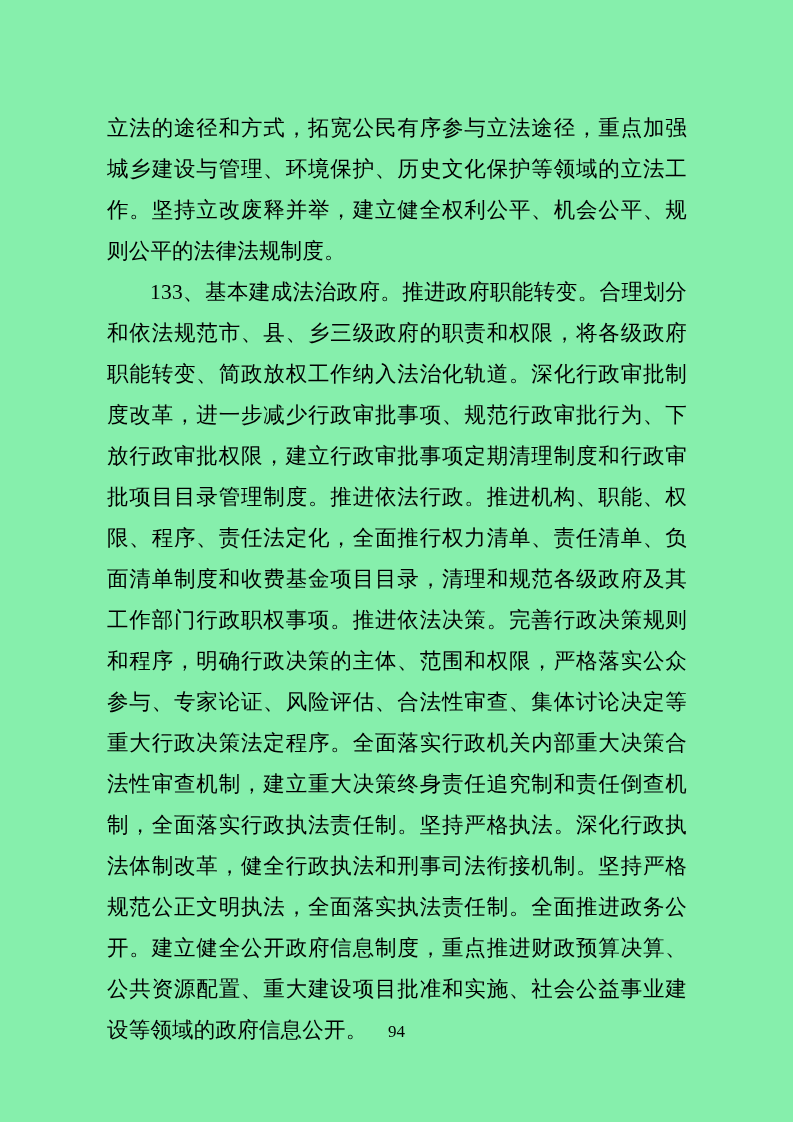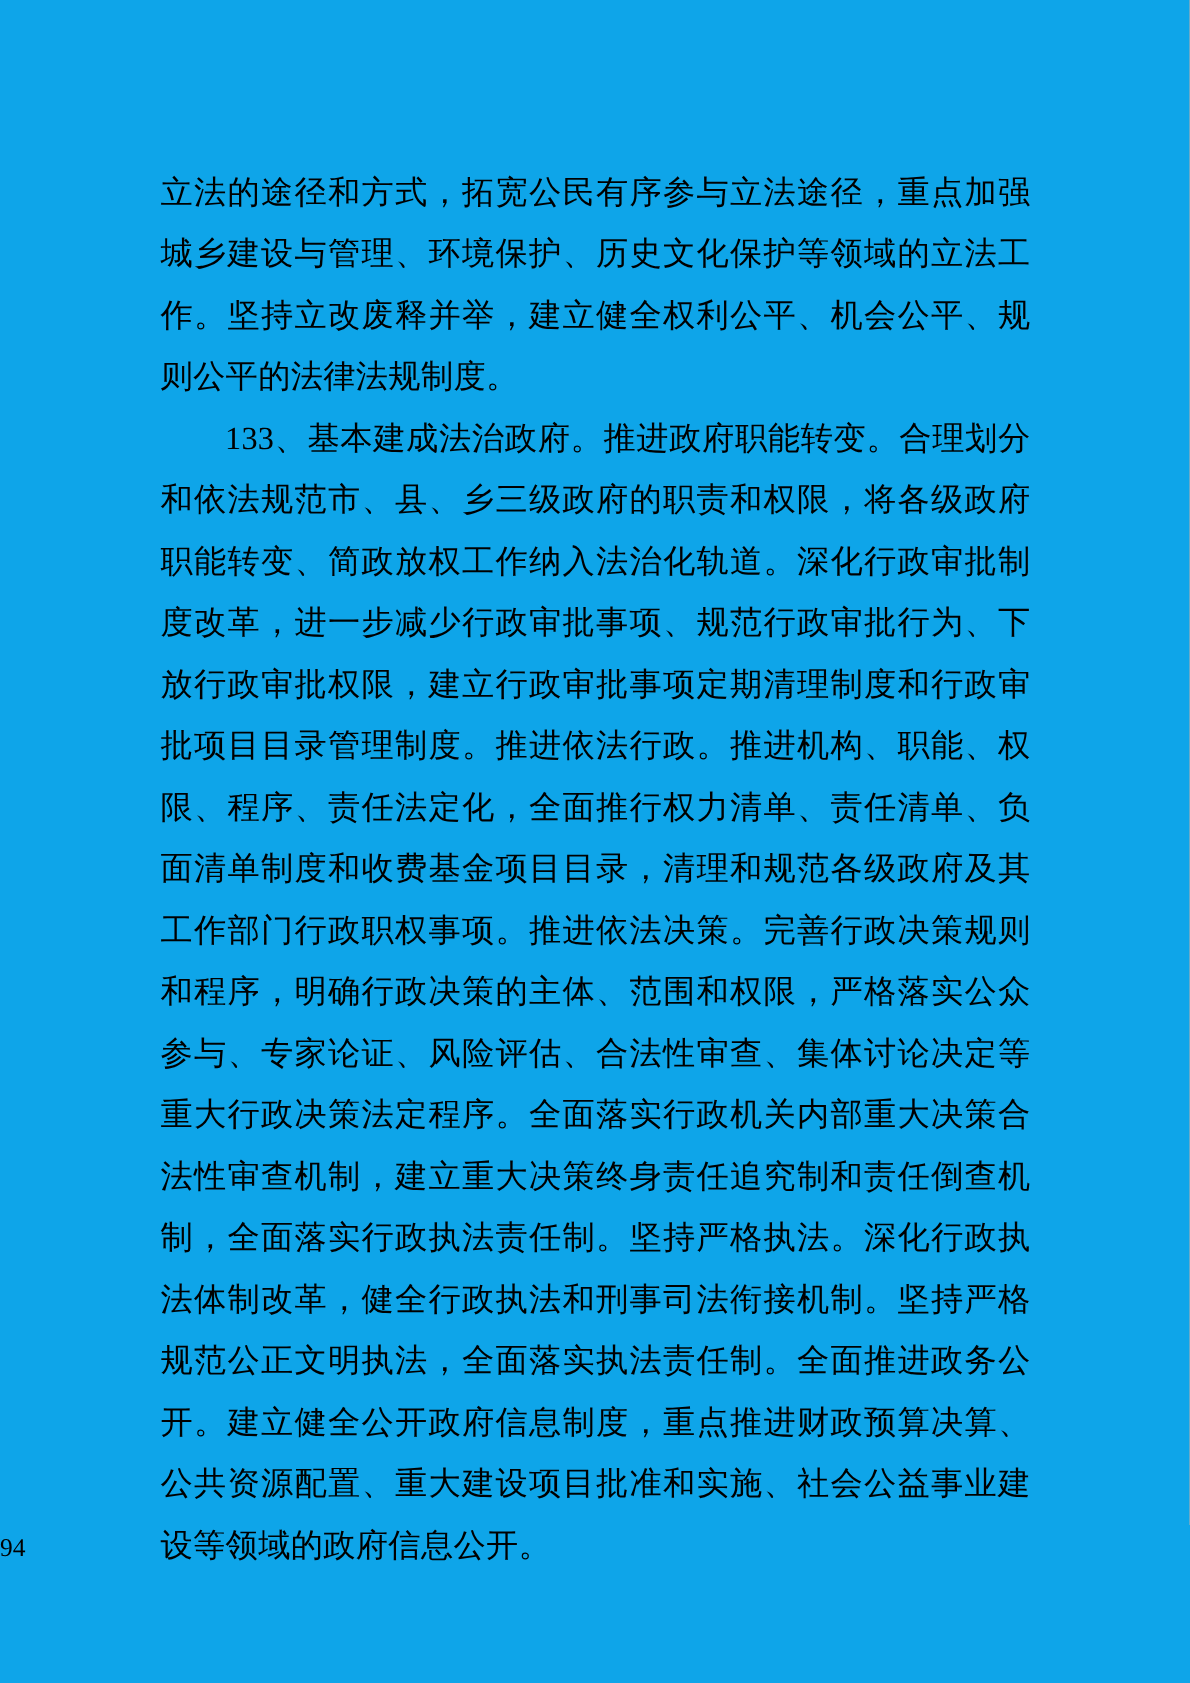--- a/index.html
+++ b/index.html
@@ -3,21 +3,21 @@
 <meta charset="utf-8">
 <style>
   html, body {
     margin: 0;
     padding: 0;
     background: #b0b0b0;
   }
   .page {
     width: 793px;
     height: 1122px;
-    background: #0ea5e9;
+    background: #86efac;
     margin: 0 auto;
     position: relative;
     box-sizing: border-box;
     overflow: hidden;
     font-family: "Liberation Serif", "DejaVu Serif", serif;
     color: #000000;
   }
   .content {
     position: absolute;
     left: 107px;
@@ -39,20 +39,21 @@
     text-indent: 43px;
   }
   .heading-run {
     font-weight: normal;
   }
   .page-number {
     position: absolute;
     left: 0;
     right: 0;
     top: 1022px;
+    text-align: center;
     font-size: 17px;
     font-family: "Liberation Serif", "DejaVu Serif", serif;
   }
 </style>
 </head>
 <body>
 
 <div class="page">
   <div class="content">
 

